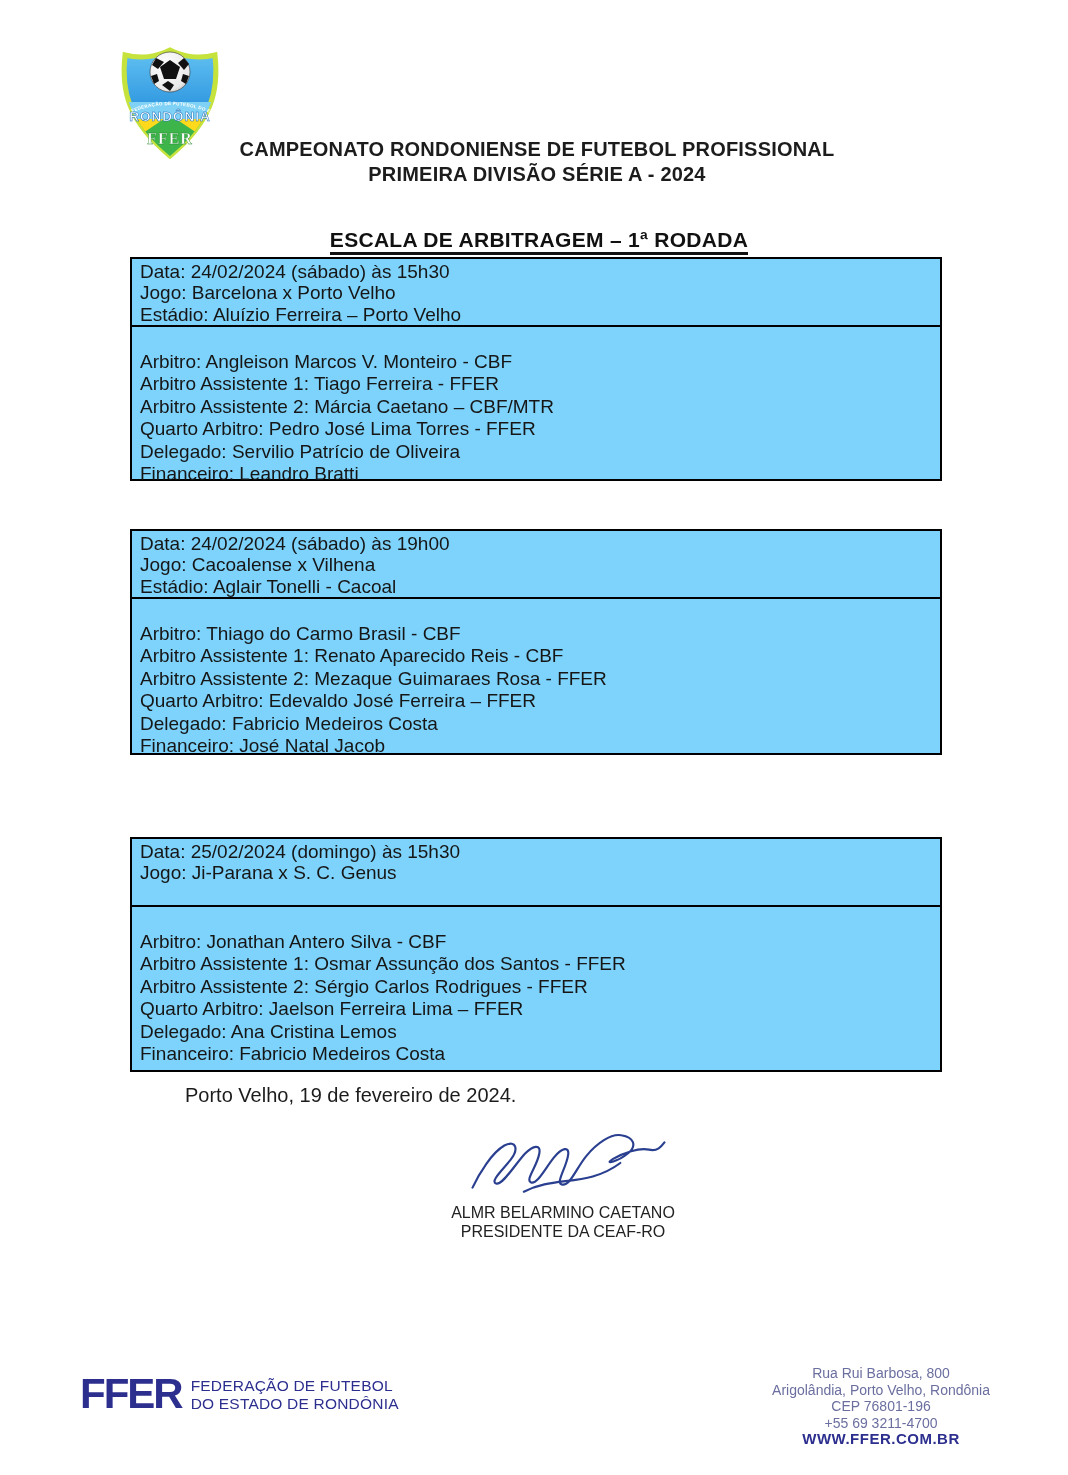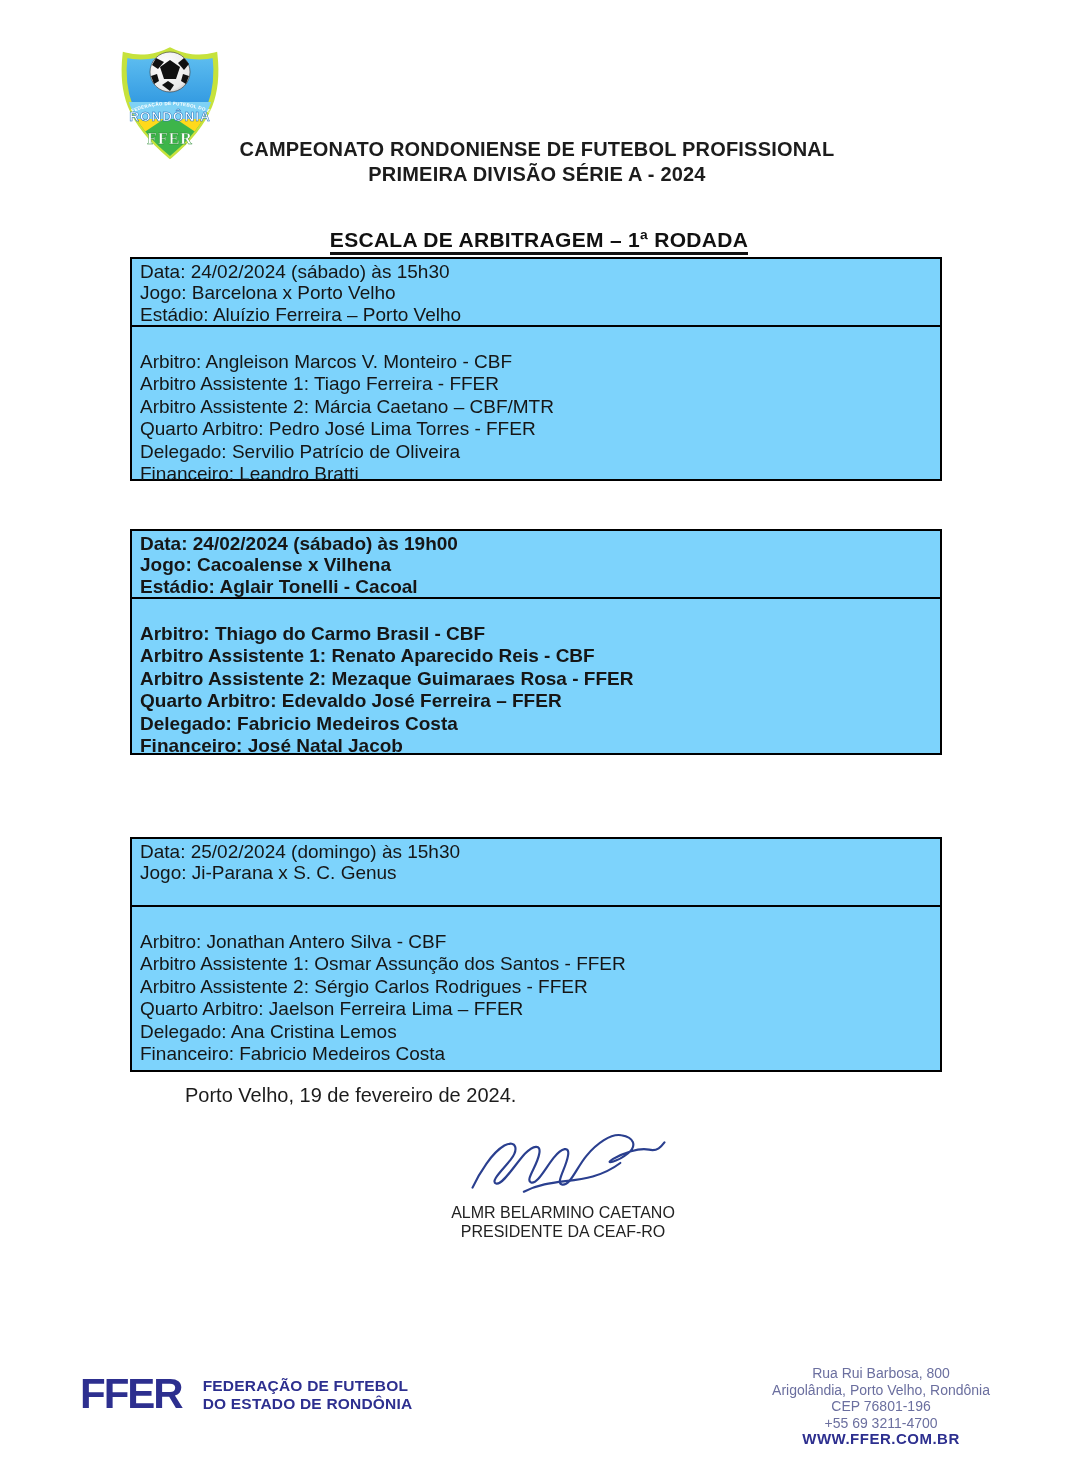--- a/index.html
+++ b/index.html
@@ -29,21 +29,21 @@
   .section-title span {
     border-bottom:3px solid #111; padding-bottom:1px; letter-spacing:0.3px;margin-left:8px;
   }
 
   
   .match-box {
     position:absolute; left:130px; width:808px;
     border:2px solid #000; background:#7dd3fc;
   }
   .box-1 { top:257px; height:220px; }
-  .box-2 { top:529px; height:222px;font-weight:bold; }
+  .box-2 { top:529px; height:222px; }
   .box-3 { top:837px; height:231px; }
   .box-head {
     height:64px; padding:2px 8px 0 8px;
     border-bottom:2px solid #000;
     font-size:19px; line-height:21.3px; color:#161616;
   }
   .box-body {
     padding:24px 8px 0 8px;
     font-size:19px; line-height:22.4px; color:#161616;
   }
@@ -61,23 +61,22 @@
 
   
   .footer-logo {
     position:absolute; left:80px; top:1375px;
     display:flex; align-items:flex-start; gap:9px; color:#2d2f8f;
   }
   .footer-acronym {
     font-size:42px; font-weight:bold; line-height:37px; letter-spacing:-2px;
   }
   .footer-org {
-    font-size:15.5px; font-weight:bold; line-height:17.5px; padding-top:2px;
+    font-size:15.5px; font-weight:normal; line-height:17.5px; padding-top:2px;
     letter-spacing:0.2px;
-    margin-left:12px;
   }
   .footer-address {
     position:absolute; right:78px; top:1365px;
     text-align:center; font-size:14px; line-height:16.5px; color:#6b6f9f;
   }
   .footer-website {
     font-weight:bold; color:#2d2f8f; font-size:15px; letter-spacing:0.5px;
   }
 </style>
 </head>

